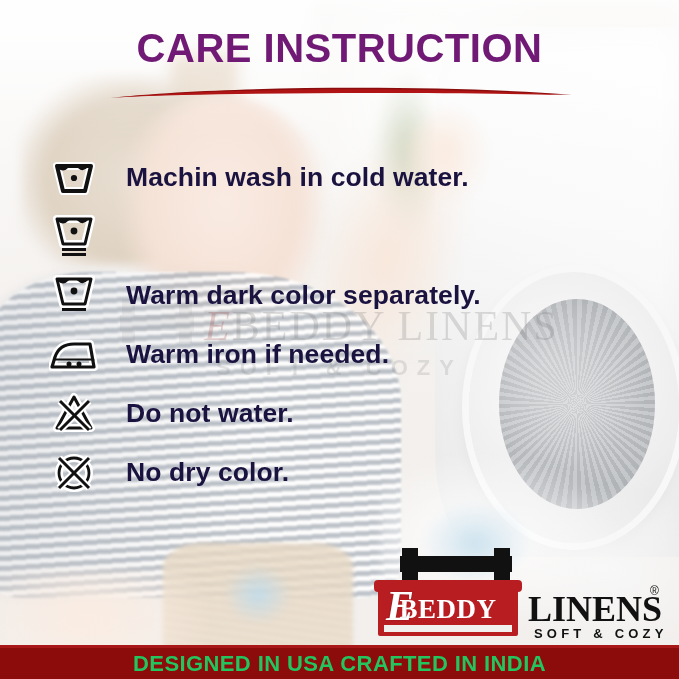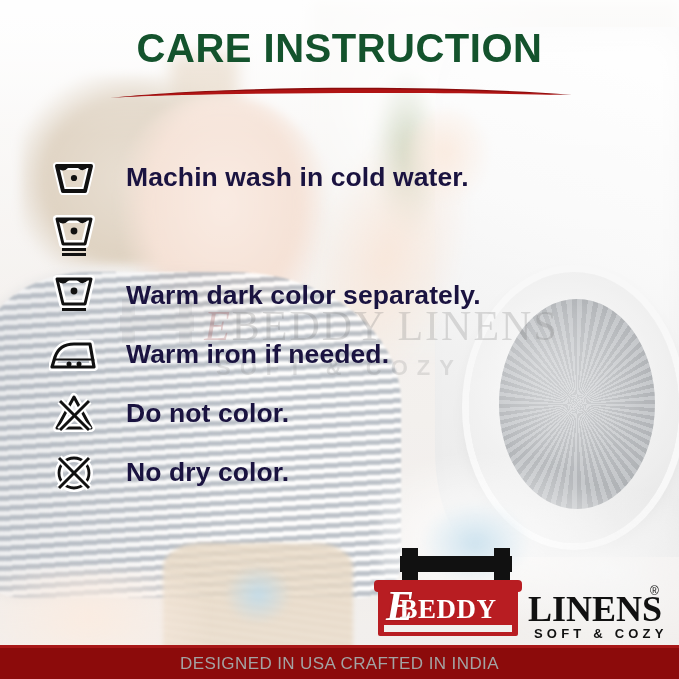--- a/index.html
+++ b/index.html
@@ -183,21 +183,21 @@
   .wm-sub{
     margin-top:2px;font-size:22px;letter-spacing:9px;color:#8a8a8a;font-weight:bold;
   }
   .wm-e{color:#9a3b3b;font-style:italic;font-family:"Liberation Serif",serif;}
 
   
   .title{
     position:absolute;left:0;right:0;top:26px;
     text-align:center;
     font-size:40px;font-weight:bold;letter-spacing:.5px;
-    color:#14532d;
+    color:#701a75;
     font-family:"Liberation Sans",sans-serif;
   }
   .swoosh{
     position:absolute;left:108px;top:84px;width:466px;height:18px;
   }
 
   
   .list{
     position:absolute;left:46px;top:148px;right:20px;font-weight:bold;
   }
@@ -271,21 +271,21 @@
   }
 
   
   .banner{
     position:absolute;left:0;right:0;bottom:0;height:31px;
     background:#8c0b0b;
     border-top:3px solid #a81818;
     display:flex;align-items:center;justify-content:center;
   }
   .banner-txt{
-    color:#a3a3a3;font-size:17px;font-weight:normal;letter-spacing:.4px;
+    color:#22c55e;font-size:22px;font-weight:bold;letter-spacing:.4px;
   }
 </style>
 </head>
 <body>
 
 <div id="card">
 
   <div class="bg">
     <div class="bg-base"></div>
     <div class="bg-window"></div>
@@ -389,21 +389,21 @@
       <div class="ico">
         <svg width="44" height="44" viewBox="0 0 44 44">
           <path d="M22 5 L39 36 L5 36 Z" fill="none" stroke="#fff" stroke-width="8" stroke-linejoin="round"></path>
           <path d="M22 5 L39 36 L5 36 Z" fill="none" stroke="#111" stroke-width="3" stroke-linejoin="round"></path>
           <line x1="8" y1="9" x2="37" y2="38" stroke="#fff" stroke-width="7"></line>
           <line x1="37" y1="9" x2="8" y2="38" stroke="#fff" stroke-width="7"></line>
           <line x1="8" y1="9" x2="37" y2="38" stroke="#111" stroke-width="3"></line>
           <line x1="37" y1="9" x2="8" y2="38" stroke="#111" stroke-width="3"></line>
         </svg>
       </div>
-      <div class="txt">Do not color.</div>
+      <div class="txt">Do not water.</div>
     </div>
 
     <div class="row">
       <div class="ico">
         <svg width="44" height="44" viewBox="0 0 44 44">
           <circle cx="22" cy="22" r="15" fill="none" stroke="#fff" stroke-width="8"></circle>
           <circle cx="22" cy="22" r="15" fill="none" stroke="#111" stroke-width="2.8"></circle>
           <line x1="7" y1="7" x2="37" y2="37" stroke="#fff" stroke-width="7"></line>
           <line x1="37" y1="7" x2="7" y2="37" stroke="#fff" stroke-width="7"></line>
           <line x1="7" y1="7" x2="37" y2="37" stroke="#111" stroke-width="3"></line>

